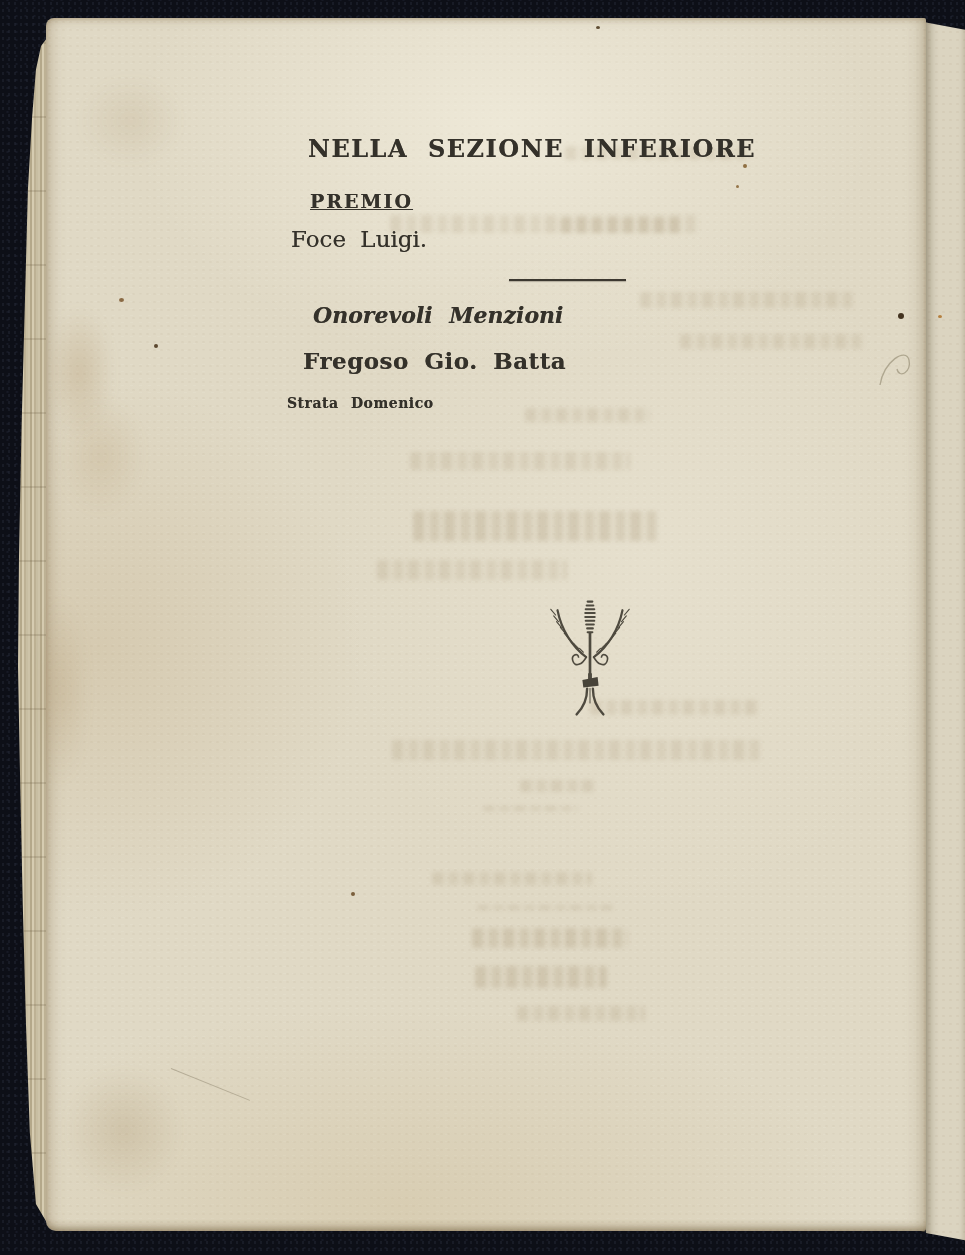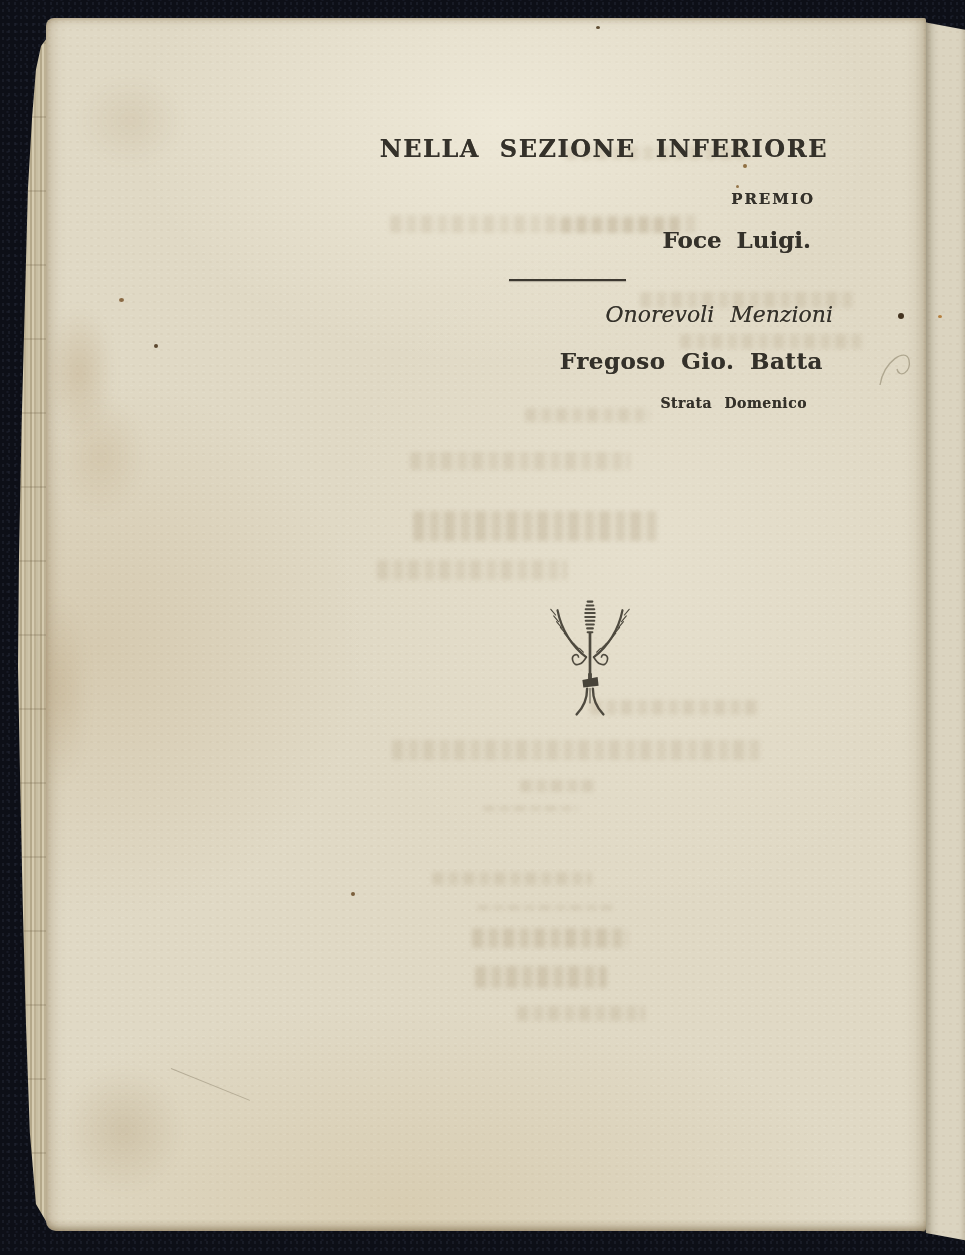--- a/index.html
+++ b/index.html
@@ -48,26 +48,26 @@
       radial-gradient(ellipse 70% 22% at 40% 98%, rgba(188,163,113,.22), transparent 75%),
       radial-gradient(rgba(130,108,72,.06) 1px, transparent 1.3px),
       radial-gradient(rgba(255,252,240,.08) 1px, transparent 1.2px);
     background-size:auto,auto,auto,auto,7px 8px,9px 7px;
     box-shadow:
       inset 9px 0 16px -7px rgba(120,95,60,.4),
       inset -11px 0 18px -9px rgba(120,100,65,.42),
       inset 0 3px 4px -2px rgba(160,140,100,.5),
       inset 0 -6px 8px -4px rgba(110,92,60,.62);
   }
-  .line{position:absolute;transform:translateX(-50%);width:520px;text-align:right;color:#34312a;text-shadow:0 0 .6px rgba(52,49,42,.7);}
+  .line{position:absolute;transform:translateX(-50%);width:520px;text-align:left;color:#34312a;text-shadow:0 0 .6px rgba(52,49,42,.7);}
   .t-heading{top:116px;left:522px;font-size:24px;font-weight:700;letter-spacing:1.5px;word-spacing:10px;}
-  .t-premio{top:172px;left:509px;font-size:15px;font-weight:700;letter-spacing:2px;}
-  .t-winner{top:208px;left:505px;font-size:23px;font-weight:700;word-spacing:7px;}
+  .t-premio{top:172px;left:524px;font-size:19px;font-weight:700;letter-spacing:2px;text-decoration:underline;}
+  .t-winner{top:208px;left:505px;font-size:23px;font-weight:400;word-spacing:7px;}
   .t-rule{position:absolute;top:261px;left:463px;width:117px;height:2px;background:#3c3830;box-shadow:0 1px 1px rgba(60,56,48,.3);}
-  .t-mentions{top:284px;left:527px;font-size:22px;font-weight:400;font-style:italic;word-spacing:9px;}
+  .t-mentions{top:284px;left:527px;font-size:22px;font-weight:700;font-style:italic;word-spacing:9px;}
   .t-name1{top:329px;left:517px;font-size:23px;font-weight:600;word-spacing:7px;letter-spacing:.5px;}
   .t-name2{top:377px;left:501px;font-size:14px;font-weight:600;word-spacing:7px;letter-spacing:.5px;}
   .ornament{position:absolute;left:501px;top:576px;width:86px;height:128px;opacity:.88;}
   
   .ghost{
     position:absolute;border-radius:3px;filter:blur(2px);opacity:.5;
     background:repeating-linear-gradient(90deg, rgba(146,124,88,.30) 0 11px, rgba(146,124,88,.05) 11px 17px, rgba(146,124,88,.26) 17px 26px, rgba(146,124,88,.04) 26px 31px);
   }
   .ghost.bold{opacity:.68;}
   .spot{position:absolute;border-radius:50%;}

